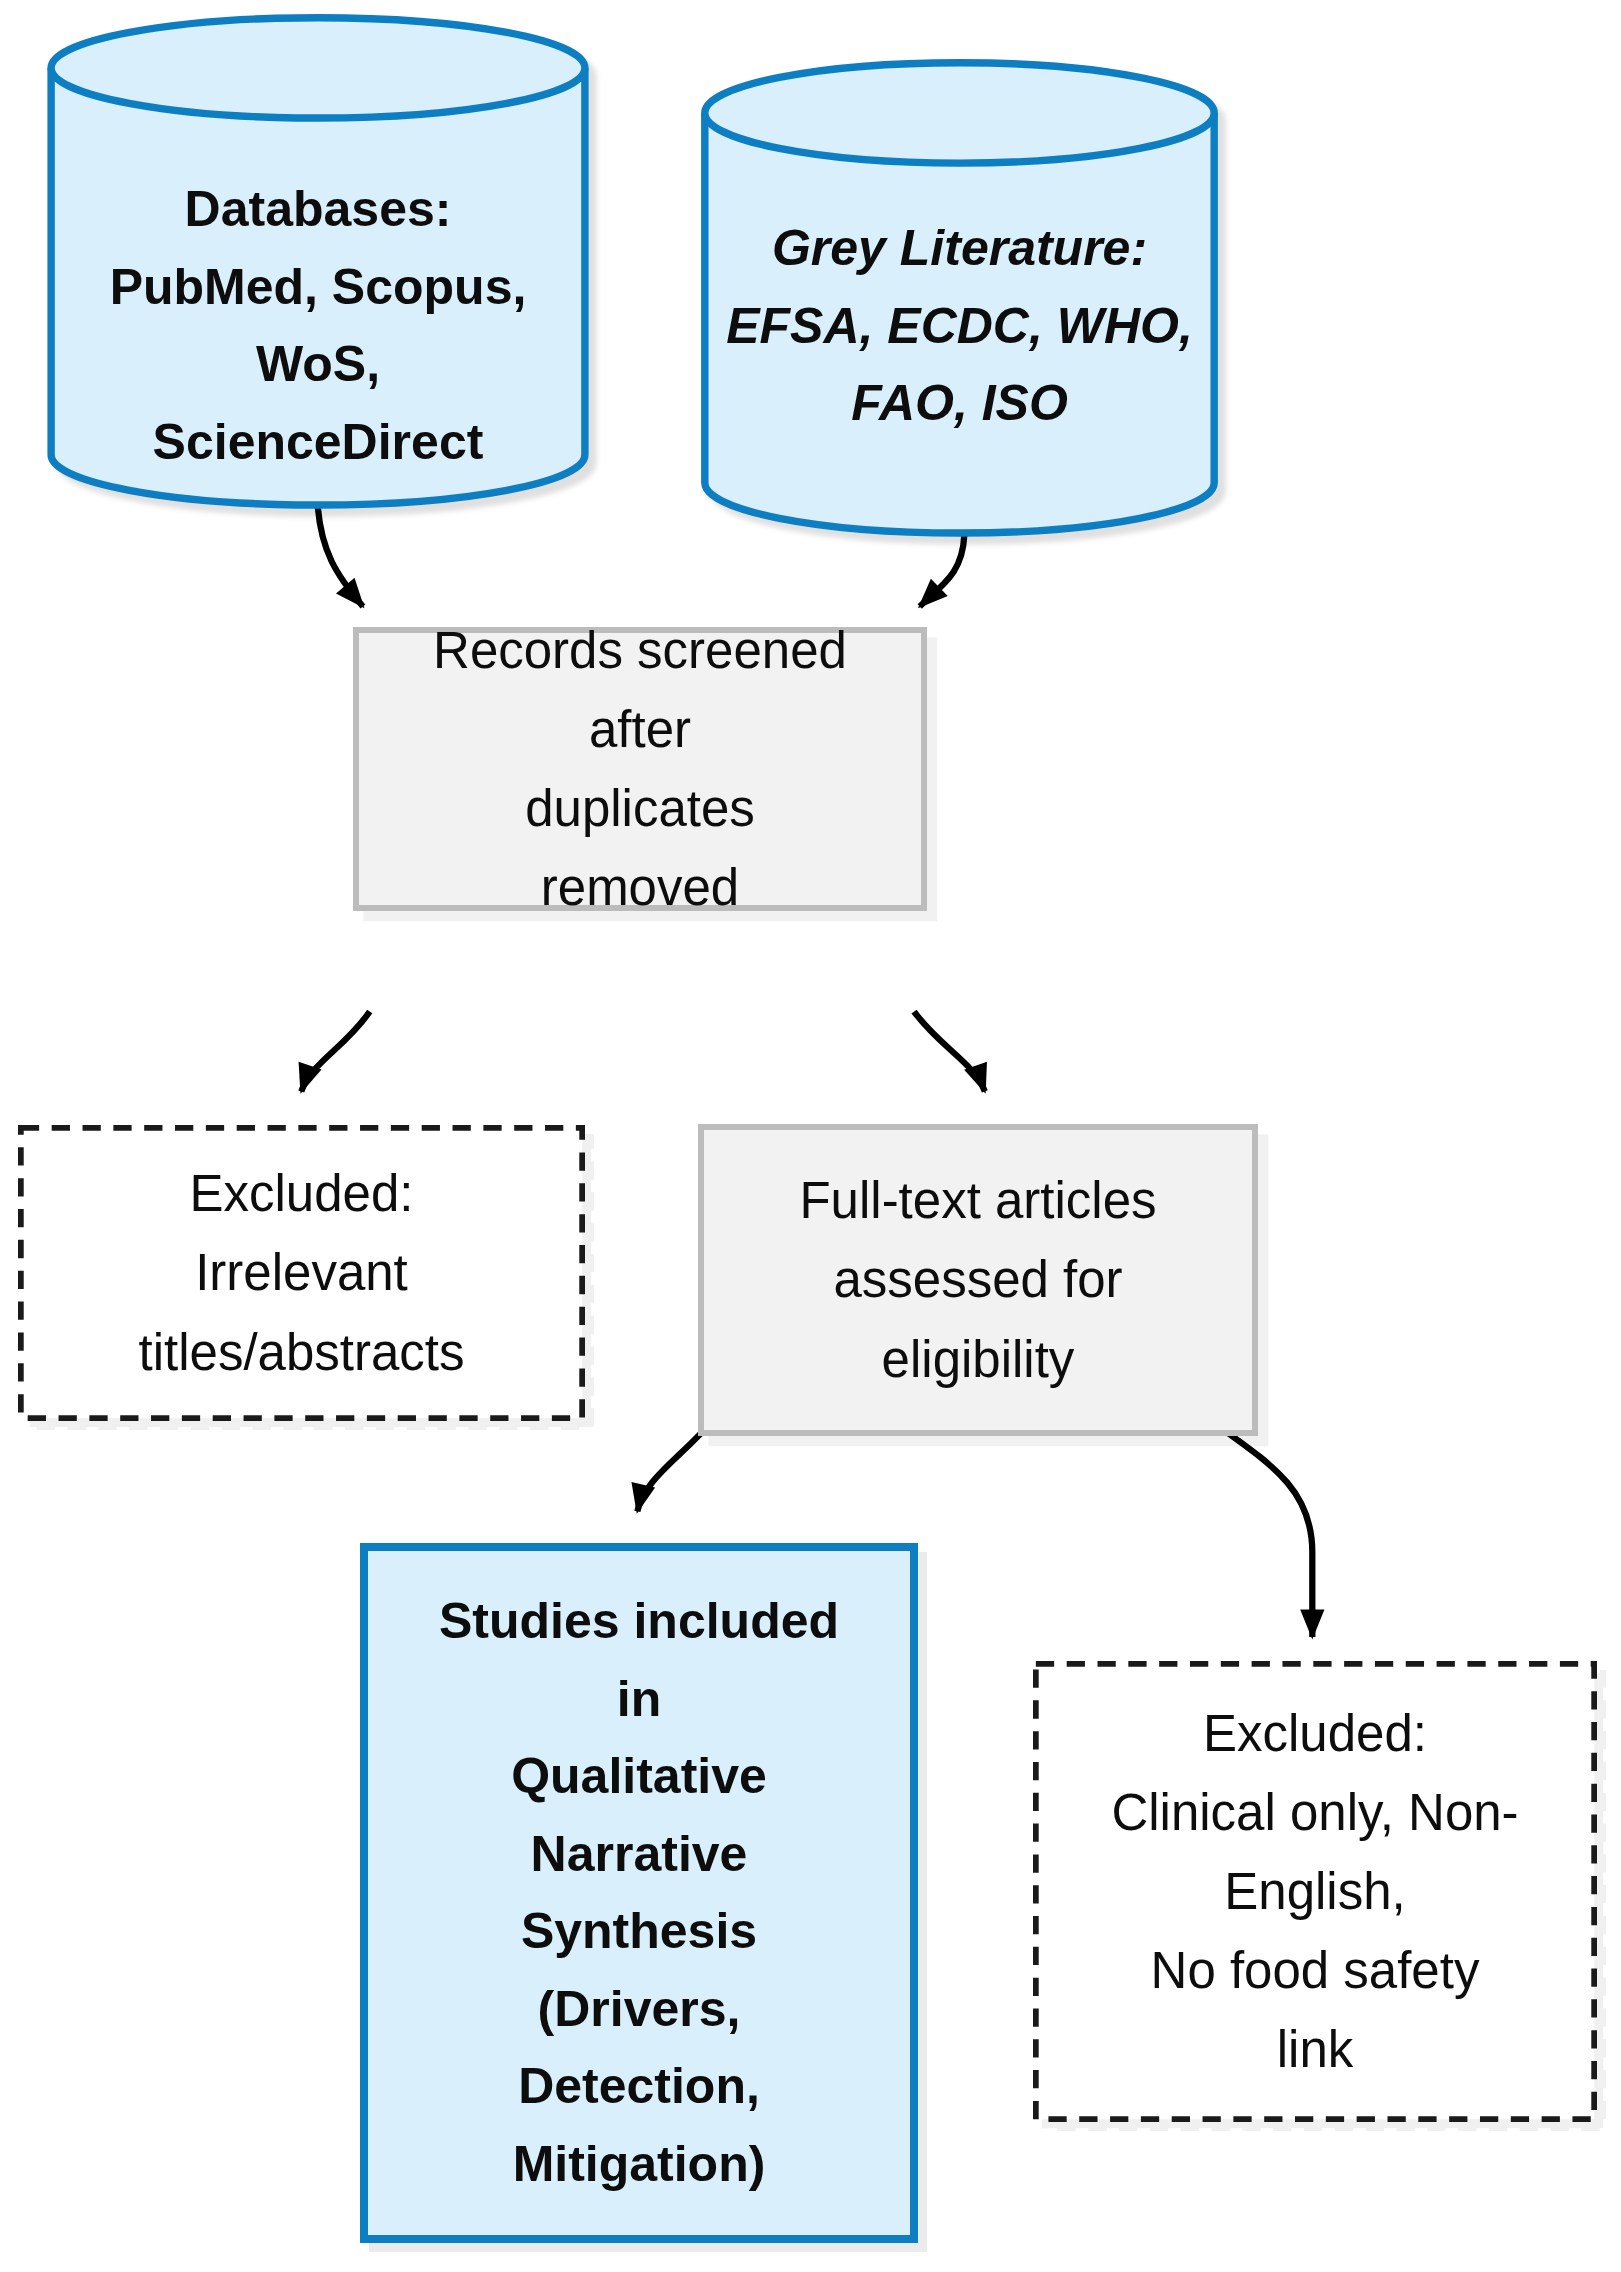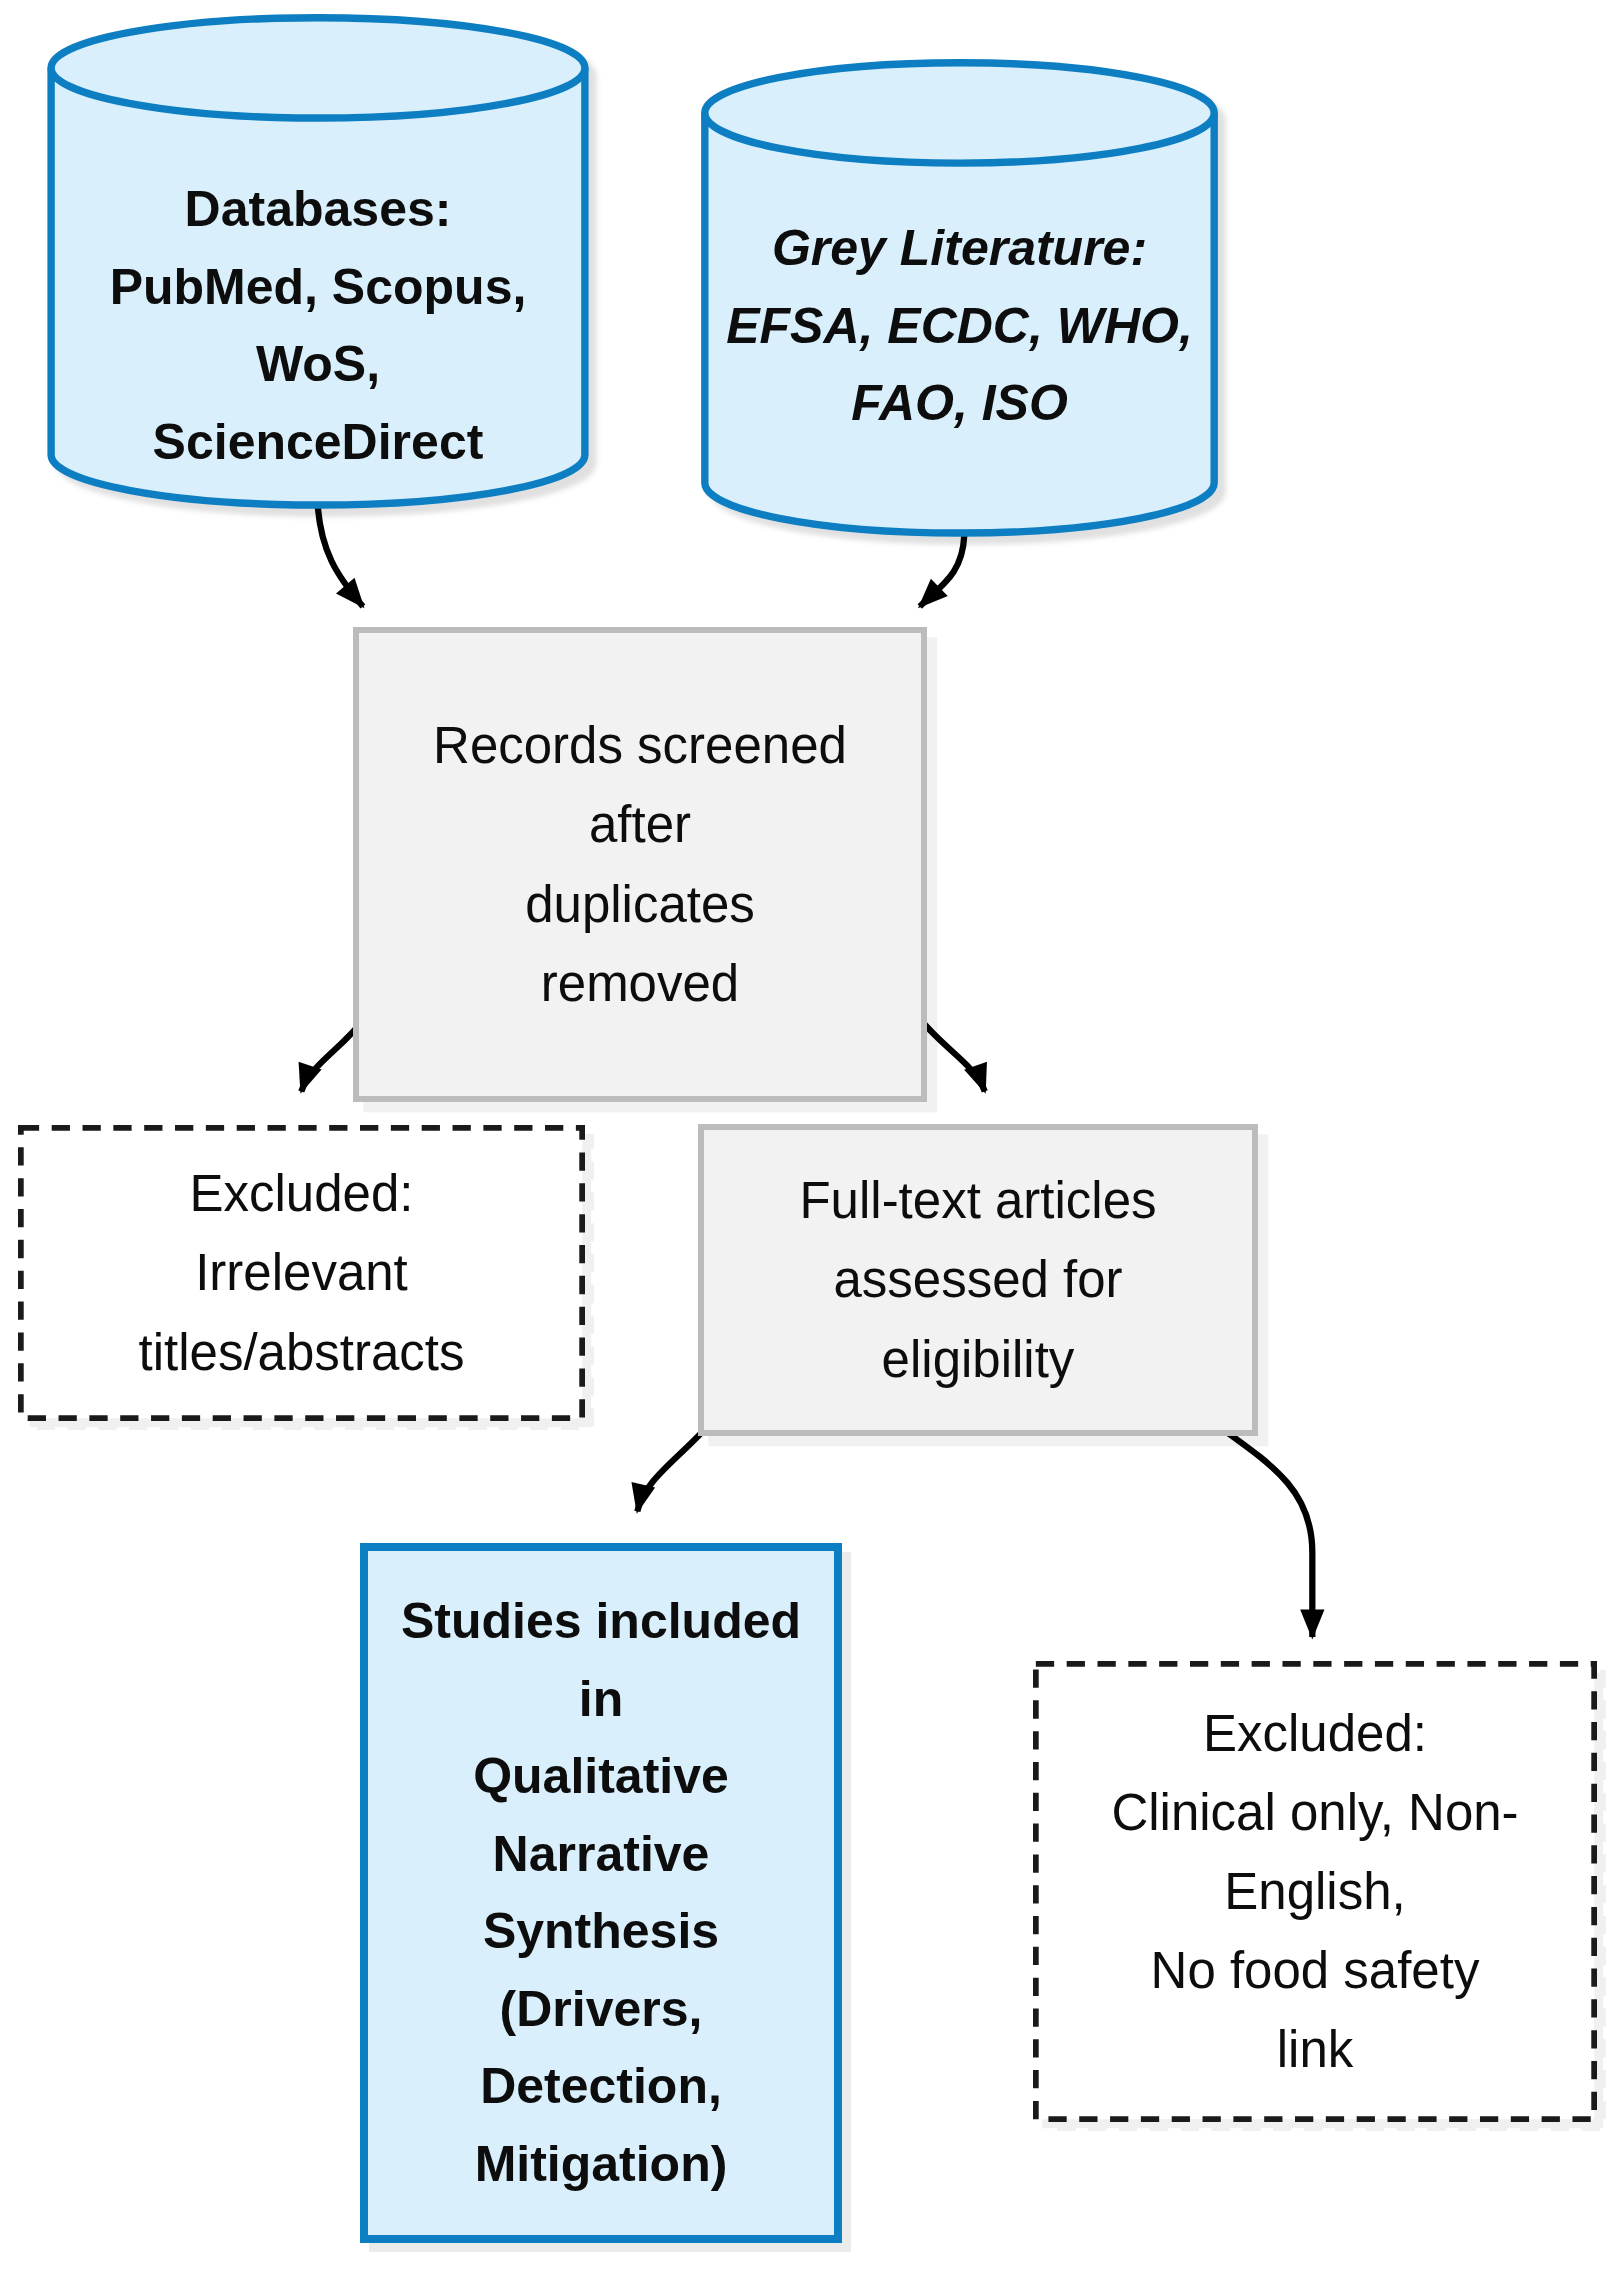--- a/index.html
+++ b/index.html
@@ -102,21 +102,21 @@
   <div class="node cylinder" style="left:701px;top:59px;width:517px;height:478px;">
     <svg class="cyl-svg" viewBox="0 0 906 838">
       <path d="M 6.5,94.5 V 743 A 446.5,88 0 0 0 899.5,743 V 94.5"></path>
       <ellipse cx="453" cy="94.5" rx="446.5" ry="88"></ellipse>
     </svg>
     <div class="node-label label-bold" style="padding-top:57px;font-style:italic;">Grey Literature:
 EFSA, ECDC, WHO,
 FAO, ISO</div>
   </div>
 
-  <div class="node process-box" style="left:353px;top:627px;width:574px;height:475px;">
+  <div class="node process-box" style="left:353px;top:627px;width:574px;height:284px;">
     <div class="node-label label-regular">Records screened
 after
 duplicates
 removed</div>
   </div>
 
   <div class="node dashed-box" style="left:18px;top:1125px;width:567px;height:296px;">
     <svg class="dash-svg" viewBox="0 0 993 518" preserveAspectRatio="none">
       <rect x="5" y="5" width="983" height="508"></rect>
     </svg>
@@ -124,21 +124,21 @@
 Irrelevant
 titles/abstracts</div>
   </div>
 
   <div class="node process-box" style="left:698px;top:1124px;width:560px;height:312px;">
     <div class="node-label label-regular">Full-text articles
 assessed for
 eligibility</div>
   </div>
 
-  <div class="node highlight-box" style="left:360px;top:1543px;width:482px;height:700px;">
+  <div class="node highlight-box" style="left:360px;top:1543px;width:558px;height:700px;">
     <div class="node-label label-bold">Studies included
 in
 Qualitative
 Narrative
 Synthesis
 (Drivers,
 Detection,
 Mitigation)</div>
   </div>
 

